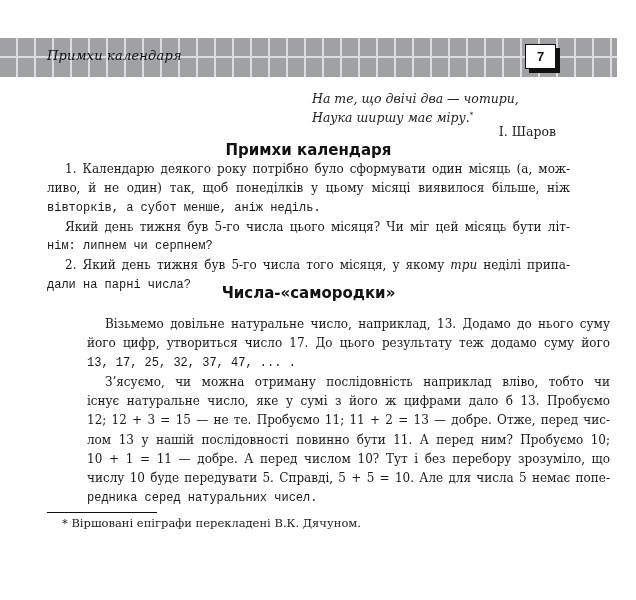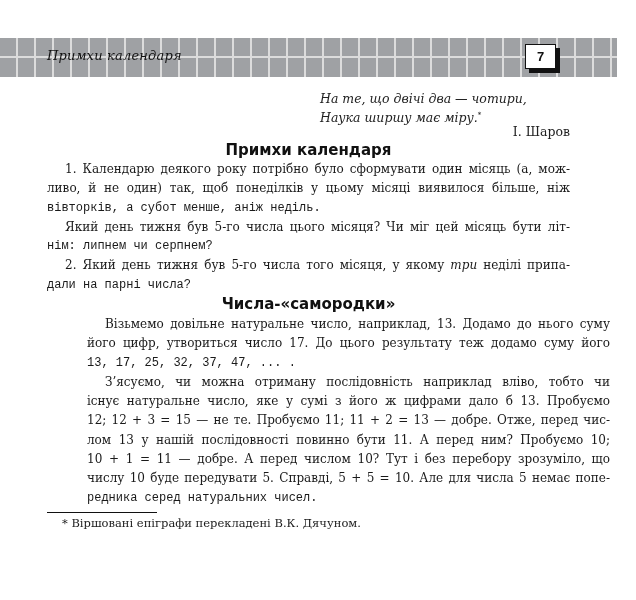--- a/index.html
+++ b/index.html
@@ -57,51 +57,51 @@
       border: 1px solid #111;
       text-align: center;
       line-height: 23px;
       font-family: "Liberation Sans", sans-serif;
       font-weight: bold;
       font-size: 13px;
       color: #111;
     }
     .epigraph {
       position: absolute;
-      left: 320px;
+      left: 312px;
       top: 90px;
       font-style: italic;
       font-size: 12.5px;
       line-height: 17px;
       color: #222;
     }
     .epigraph sup {
       font-size: 7px;
       font-style: normal;
       vertical-align: 5px;
     }
     .epigraph-author {
       position: absolute;
-      right: 66px;
+      right: 80px;
       top: 124px;
       font-size: 12.5px;
       color: #222;
     }
     .heading {
       position: absolute;
       left: 47px;
       width: 523px;
       text-align: center;
       font-family: "DejaVu Sans", "Liberation Sans", sans-serif;
       font-weight: bold;
       font-size: 15px;
       color: #111;
     }
     .h1 { top: 141px; }
-    .h2 { top: 295px; text-align: center; }
+    .h2 { top: 284px; text-align: center; }
     .body-block {
       position: absolute;
       left: 47px;
       width: 523px;
       font-size: 12px;
       line-height: 19.3px;
       color: #1a1a1a;
       text-align: justify;
     }
     .line {

